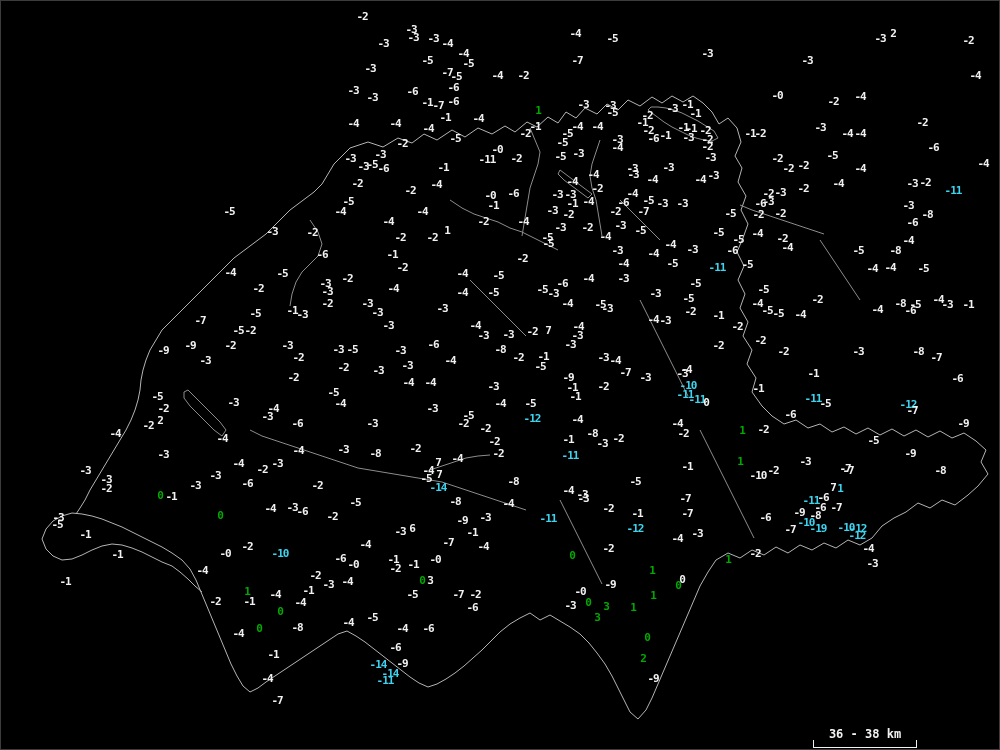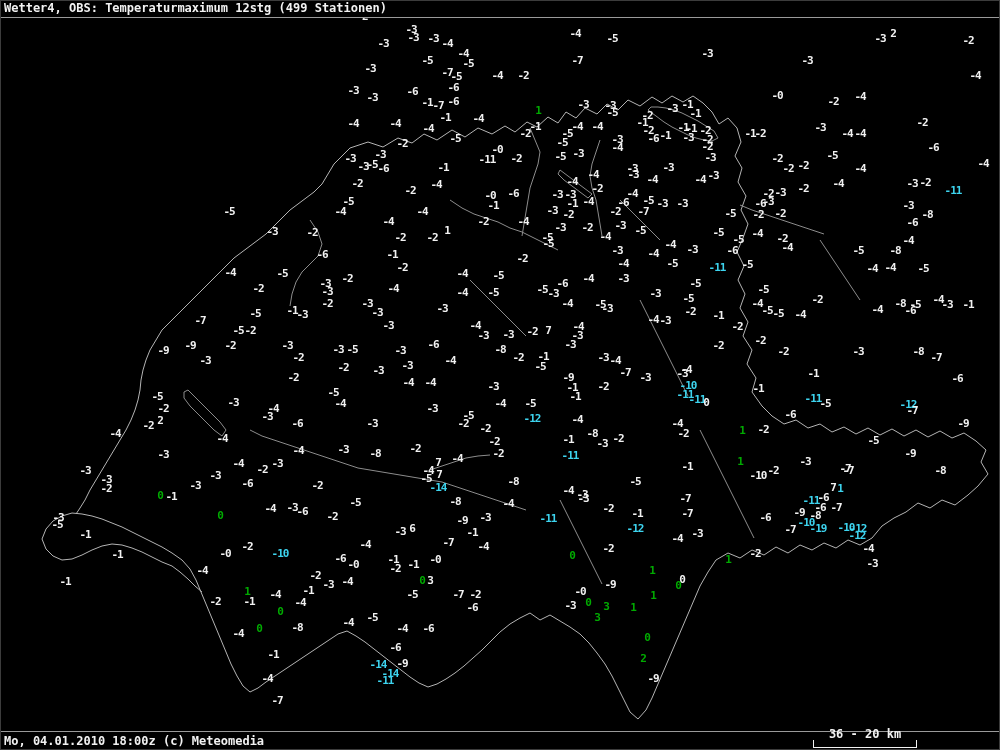--- a/index.html
+++ b/index.html
@@ -507,20 +507,18 @@
       <span class="st g" style="left: 653px; top: 595px;">1</span>
       <span class="st g" style="left: 588px; top: 602px;">0</span>
       <span class="st w" style="left: 570px; top: 605px;">-3</span>
       <span class="st g" style="left: 606px; top: 606px;">3</span>
       <span class="st g" style="left: 597px; top: 617px;">3</span>
       <span class="st g" style="left: 633px; top: 607px;">1</span>
       <span class="st g" style="left: 647px; top: 637px;">0</span>
       <span class="st g" style="left: 643px; top: 658px;">2</span>
       <span class="st w" style="left: 653px; top: 678px;">-9</span>
     </div>
-  <div id="titlebar">Wetter4, OBS: Temperaturmaximum 12stg (499 Stationen)</div>
-  <div id="statusbar">Mo, 04.01.2010 18:00z (c) Meteomedia</div>
   <div id="scalebar">
-    <div id="scalelabel">36 - 20 km</div>
+    <div id="scalelabel">36 - 38 km</div>
     <div id="scalebracket"></div>
   </div>
   <div id="frame"></div>
 </div>
 
 </body></html>

